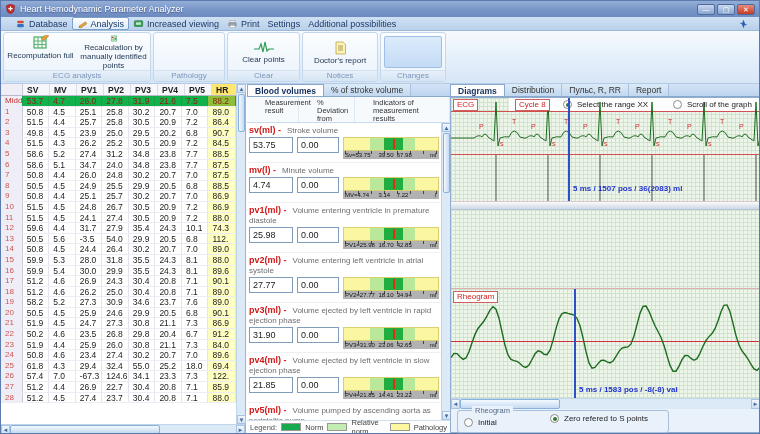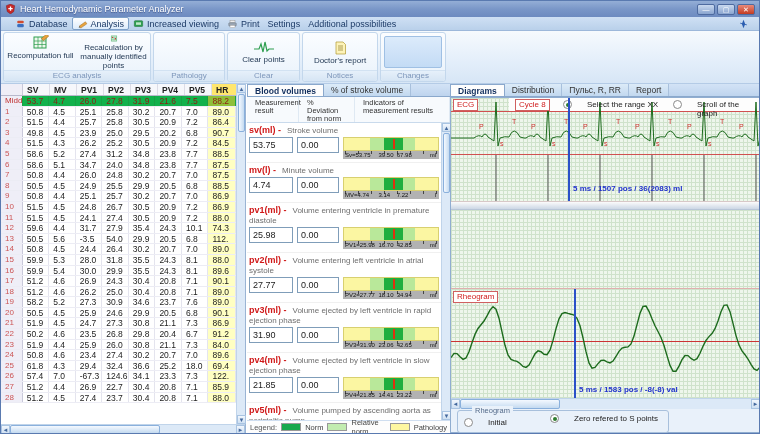--- a/index.html
+++ b/index.html
@@ -67,21 +67,21 @@
   .sb-thumb-h { height:9px; background:linear-gradient(180deg,#f4f9ff,#c4daf0); border:1px solid #8ab0dc; border-radius:2px; }
   .sb-thumb-v { width:7px; margin:1px; background:linear-gradient(90deg,#f4f9ff,#c4daf0); border:1px solid #8ab0dc; border-radius:2px; }
   .vs-arrow { width:9px; height:9px; background:linear-gradient(180deg,#f2f7fd,#cfe0f2); border:1px solid #a9c4e2; color:#44699e; font-size:6px; line-height:8px; text-align:center; }
 
   
   .vol-panel { position:absolute; left:246px; top:0; width:204px; bottom:0; background:#fff; border-right:1px solid #9ab4d4; }
   .tabs { display:flex; height:13px; background:linear-gradient(180deg,#d3e3f6,#bed4ee); border-bottom:1px solid #8aa8cc; }
   .tab { padding:0 7px; line-height:12px; font-size:8.5px; color:#333; border-right:1px solid #a8c0dc; background:linear-gradient(180deg,#dcebf8,#c2d8ef); }
   .tab.active { background:#fdfdfd; color:#13305e; border:1px solid #8aa8cc; border-bottom:none; font-weight:bold; }
   .vol-heads { display:flex; height:26px; background:#f7fafd; border-bottom:1px solid #c9daec; font-size:7.5px; color:#333; }
-  .vh { padding:2px 8px; border-right:1px solid #dfe9f3; line-height:8px; }
+  .vh { padding:2px 18px; border-right:1px solid #dfe9f3; line-height:8px; }
   .vh1 { width:52px; } .vh2 { width:56px; } .vh3 { flex:1; }
   .params-list { position:absolute; left:0; top:39px; right:9px; bottom:13px; overflow:hidden; background:#fff; }
   .param { border-bottom:1px solid #f0f0f0; padding:2px 2px 1px 2px; }
   .pname { color:#d01818; font-weight:bold; font-size:9px; }
   .pdesc { color:#6e6e6e; font-size:8px; margin-left:6px; }
   .pbody { display:flex; gap:4px; margin-top:2px; height:24px; }
   .vbox { width:44px; height:16px; border:1px solid #7f9db9; background:#fff; font-size:9px; line-height:15px; padding-left:3px; }
   .dbox { width:42px; }
   .gwrap { position:relative; flex:1; max-width:104px; }
   .gauge { position:relative; height:14px; background:#fbf6a2; border:1px solid #d8d070; overflow:hidden; }
@@ -108,21 +108,21 @@
       linear-gradient(90deg,#cfe2cb 1px,transparent 1px),
       linear-gradient(#b7d4b2 1px,transparent 1px),
       linear-gradient(90deg,#b7d4b2 1px,transparent 1px);
     background-size:4px 4px,4px 4px,20px 20px,20px 20px; }
   .ecg-area { position:absolute; left:0; right:0; top:0; height:104px; overflow:hidden; border-bottom:1px solid #d8c8c8; }
   .ecg-strip { position:absolute; left:58px; right:0; top:0; height:13px; background:#fdfdfd; }
   .chart-label { position:absolute; border:1px solid #d06060; background:#fff; color:#d02020; font-size:8px; line-height:10px; padding:0 3px; }
   .ecg-redline { position:absolute; left:0; right:0; height:1px; background:#d05050; }
   .cursor { position:absolute; top:0; bottom:0; width:2px; background:#2b50c8; }
   .cursor-text { position:absolute; color:#2233cc; font-size:8px; font-weight:bold; white-space:nowrap; }
-  .rad { display:inline-flex; align-items:flex-start; gap:15px; font-size:8px; color:#222; }
+  .rad { display:inline-flex; align-items:flex-start; gap:5px; font-size:8px; color:#222; }
   .rdot { width:9px; height:9px; border:1px solid #8a8a8a; border-radius:50%; background:#fff; flex:0 0 auto; }
   .rdot.sel::after { content:''; display:block; width:4px; height:4px; margin:2px auto; background:#2f7d2f; border-radius:50%; }
   .divider { position:absolute; left:0; right:0; top:104px; height:8px; background:linear-gradient(180deg,#fbfbfb,#ccd7e5); border-bottom:1px solid #b8c6d8; }
   .mid-grid { position:absolute; left:0; right:0; top:112px; height:78px; }
   .rheo-area { position:absolute; left:0; right:0; top:190px; height:110px; overflow:hidden; border-top:1px solid #e0b0b0; }
   .rheo-baseline { position:absolute; left:0; right:0; top:52px; height:1px; background:#cc3333; }
   .r-hscroll { position:absolute; left:0; right:0; top:300px; height:11px; background:#dce9f7; border-top:1px solid #c0d4ea; display:flex; }
   .r-bottom { position:absolute; left:0; right:0; top:311px; bottom:0; background:#e9f1fa; }
   .fieldbox { position:absolute; left:6px; top:1px; width:212px; height:23px; border:1px solid #a8c0dc; border-radius:3px; }
   .fieldbox legend,.fb-legend { position:absolute; top:-5px; left:14px; background:#e9f1fa; padding:0 3px; font-size:7.5px; color:#556b8a; }
@@ -539,21 +539,21 @@
             <div class="td cw">20.7</div>
             <div class="td cw">7.0</div>
             <div class="td chr">89.6</div>
           </div>
           <div class="tr">
             <div class="td c0">25</div>
             <div class="td cw">61.8</div>
             <div class="td cw">4.3</div>
             <div class="td cw">29.4</div>
             <div class="td cw">32.4</div>
-            <div class="td cw">36.6</div>
+            <div class="td cw">55.0</div>
             <div class="td cw">25.2</div>
             <div class="td cw">18.0</div>
             <div class="td chr">69.4</div>
           </div>
           <div class="tr">
             <div class="td c0">26</div>
             <div class="td cw">57.4</div>
             <div class="td cw">7.0</div>
             <div class="td cw">-67.3</div>
             <div class="td cw">124.6</div>

